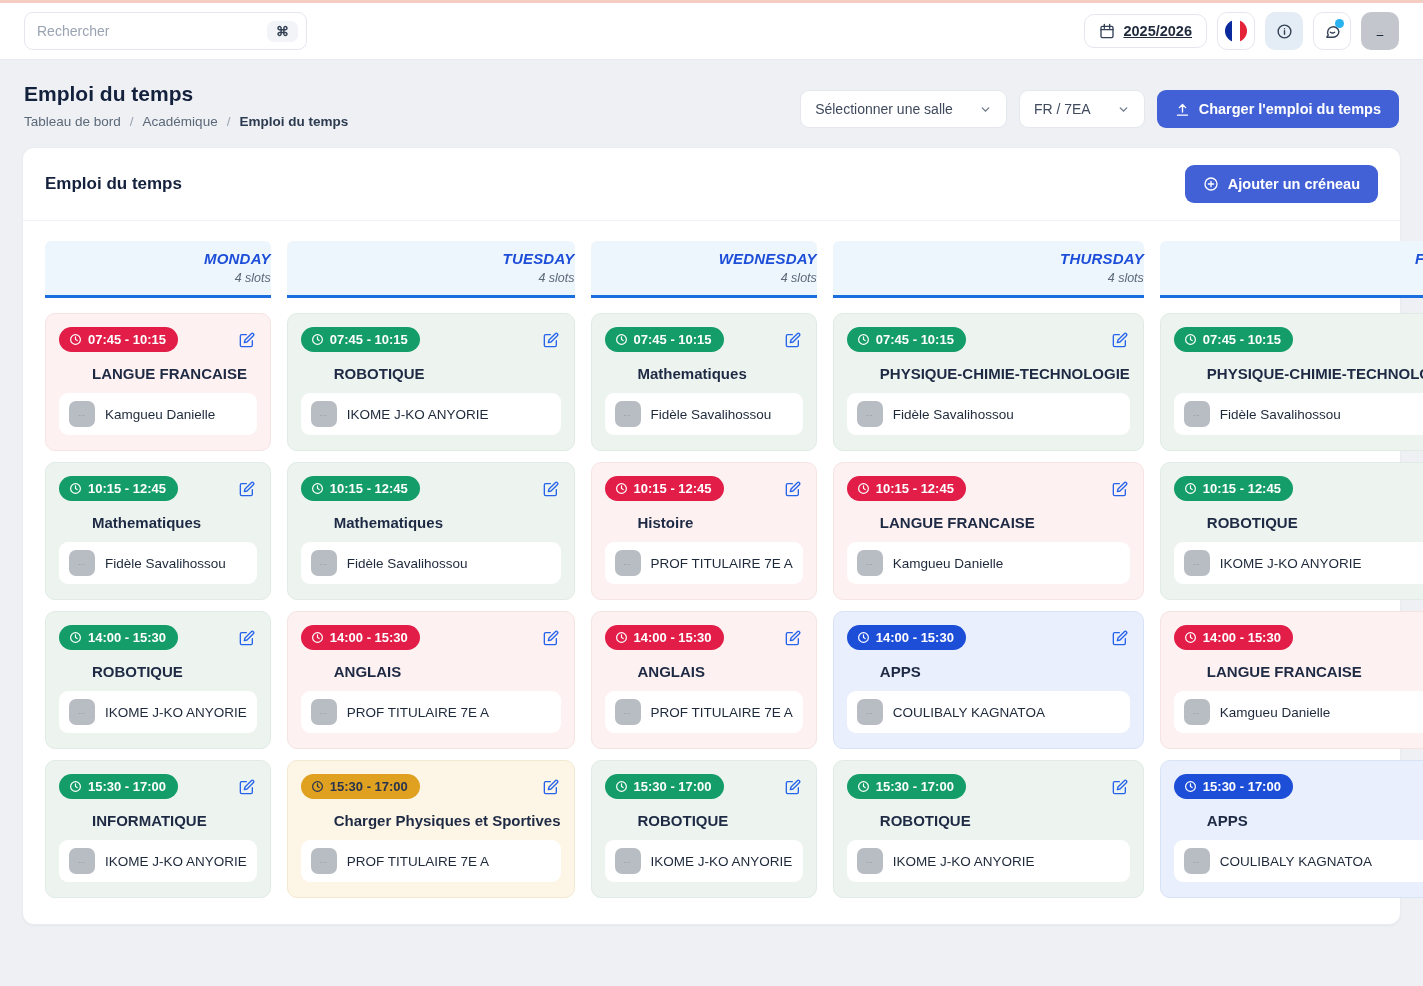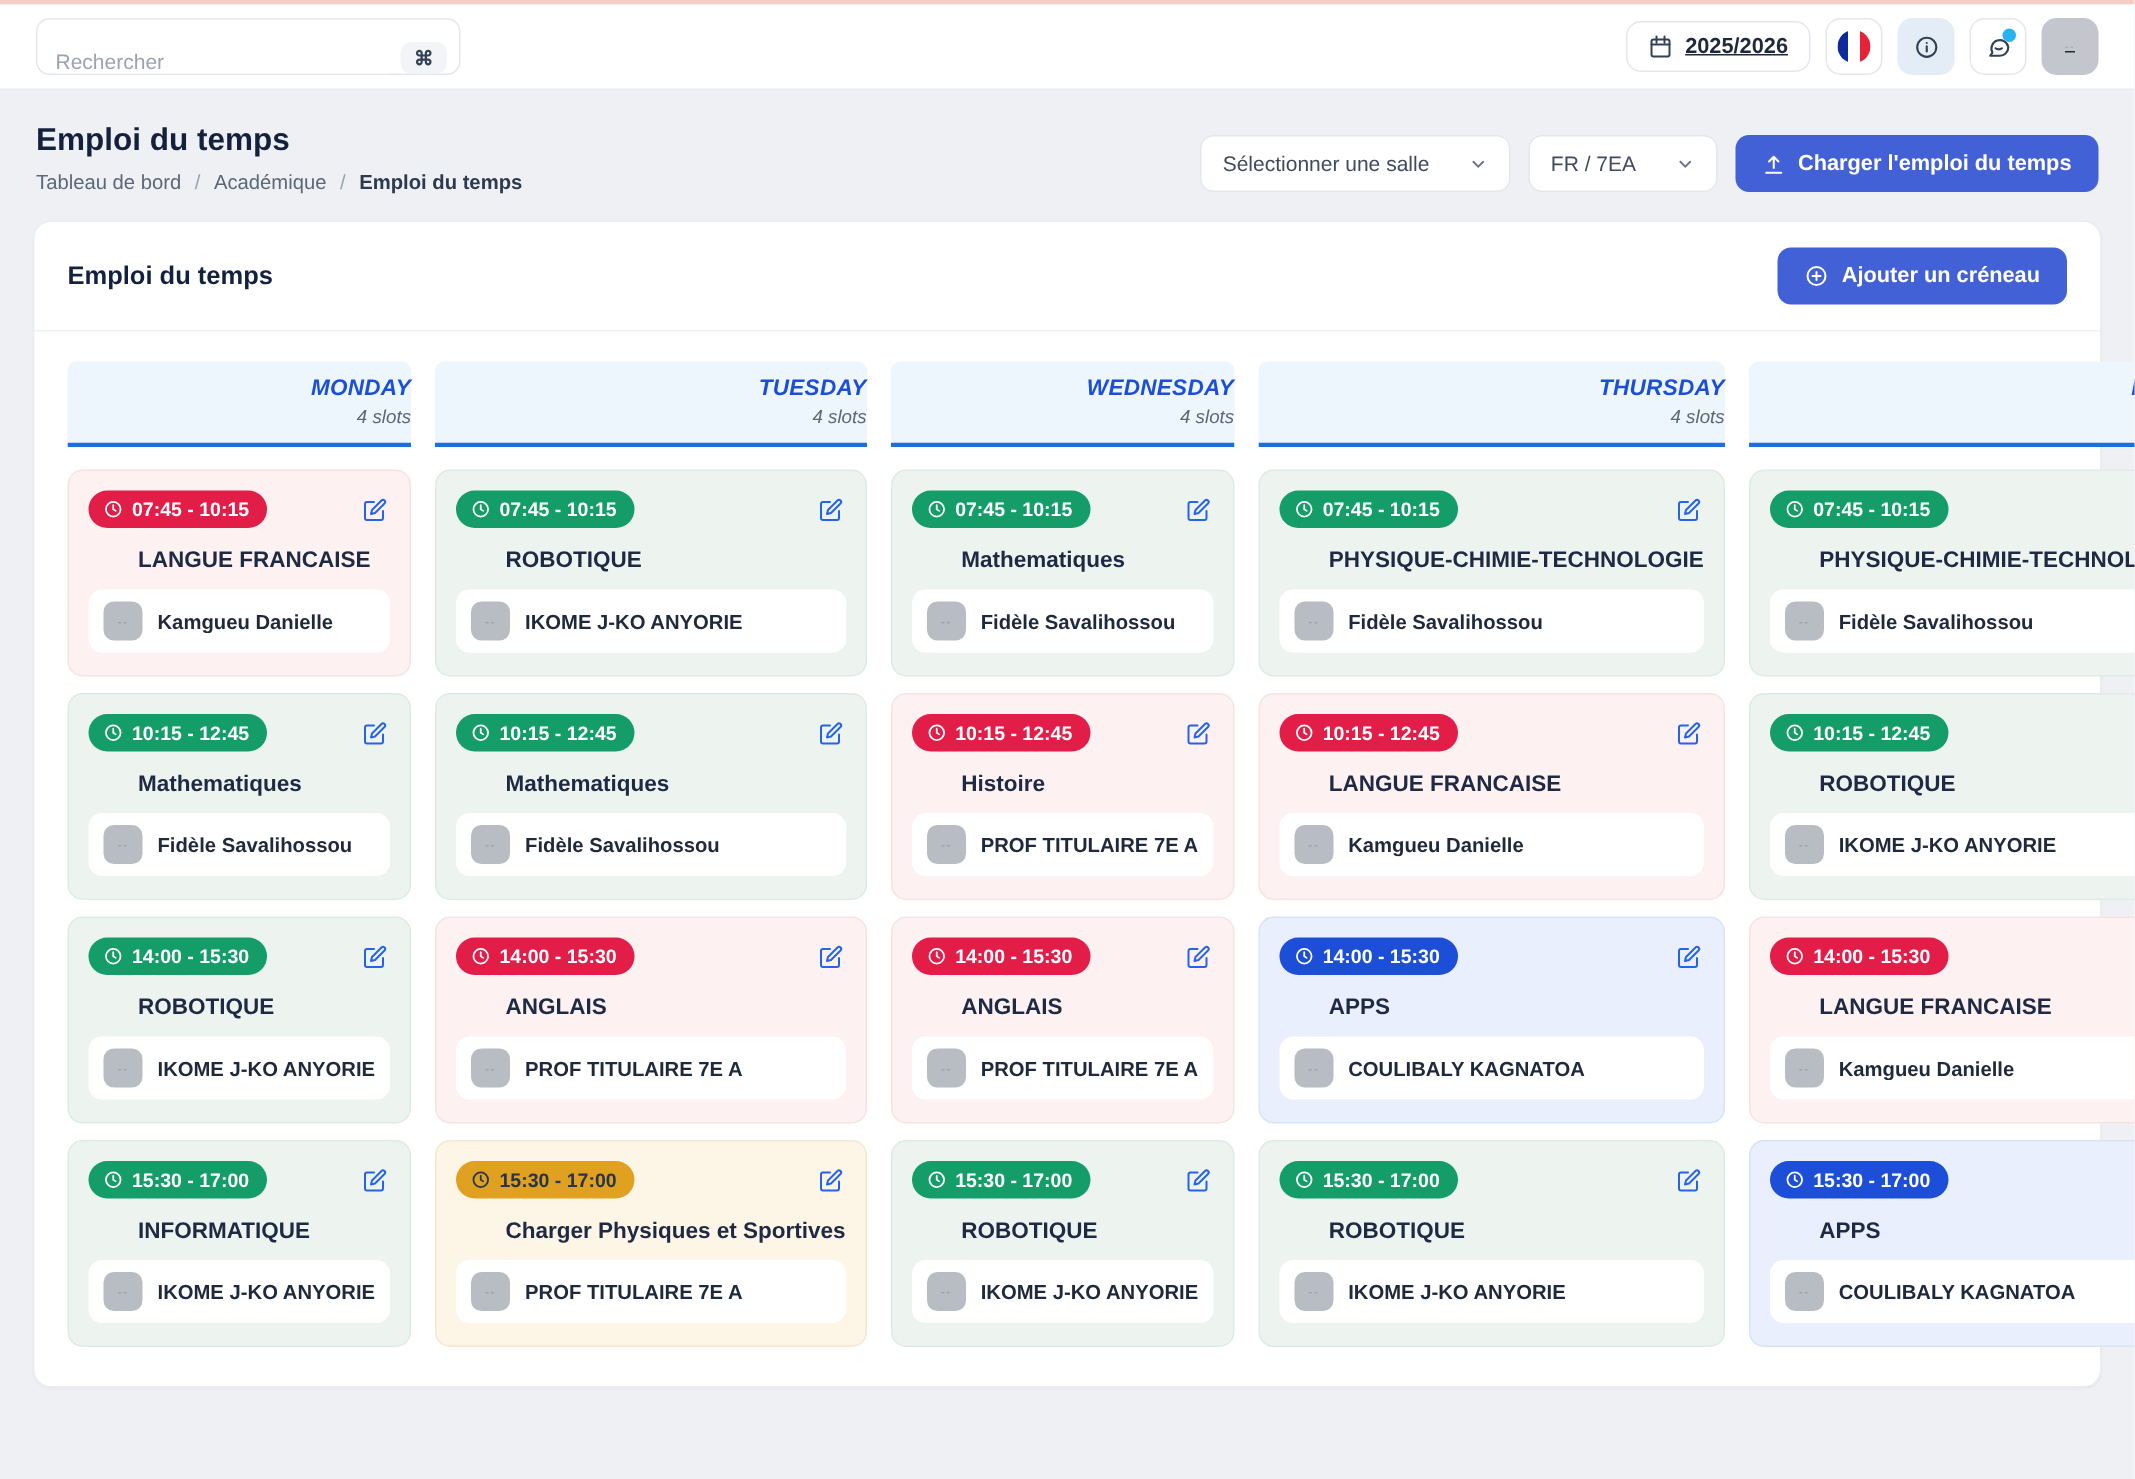--- a/index.html
+++ b/index.html
@@ -12,21 +12,21 @@
   }
   .top-accent { height:3px; background:#f6cdc2; }
   
   .topbar {
     height:57px; background:#ffffff; border-bottom:1px solid #e7eaf0;
     display:flex; align-items:center; justify-content:space-between;
     padding:0 24px;
   }
   .search-box {
     width:283px; height:38px; border:1px solid #e4e7ee; border-radius:9px;
-    display:flex; align-items:flex-end; padding:0 8px 0 12px; gap:8px;
+    display:flex; align-items:center; padding:0 8px 0 12px; gap:8px;
     background:#fff;
   }
   .search-box input {
     border:none; outline:none; flex:1; font-size:14px; color:#334155;
     font-family:"Liberation Sans", sans-serif;
   }
   .search-box input::placeholder { color:#9aa3b2; }
   .kbd {
     background:#f2f4f8; border-radius:7px; padding:3px 9px; font-size:13px;
     color:#334155; font-weight:700;
@@ -130,21 +130,21 @@
   }
   .teacher-chip {
     background:#fff; border-radius:9px; padding:8px 10px;
     display:flex; align-items:center; gap:10px;
   }
   .t-avatar {
     width:26px; height:26px; border-radius:7px; background:#b8bcc3; flex:none;
     display:flex; align-items:center; justify-content:center;
     font-size:8px; color:#9298a1; letter-spacing:1px;
   }
-  .t-name { font-size:13.5px; font-weight:700; color:#1e293b; white-space:nowrap; overflow:hidden; }
+  .t-name { font-size:13.5px; font-weight:400; color:#1e293b; white-space:nowrap; overflow:hidden; }
   svg { display:block; }
 </style>
 </head>
 <body>
 
 <div class="top-accent"></div>
 
 <header class="topbar">
   <div class="search-box">
     <input type="text" placeholder="Rechercher" style="">

